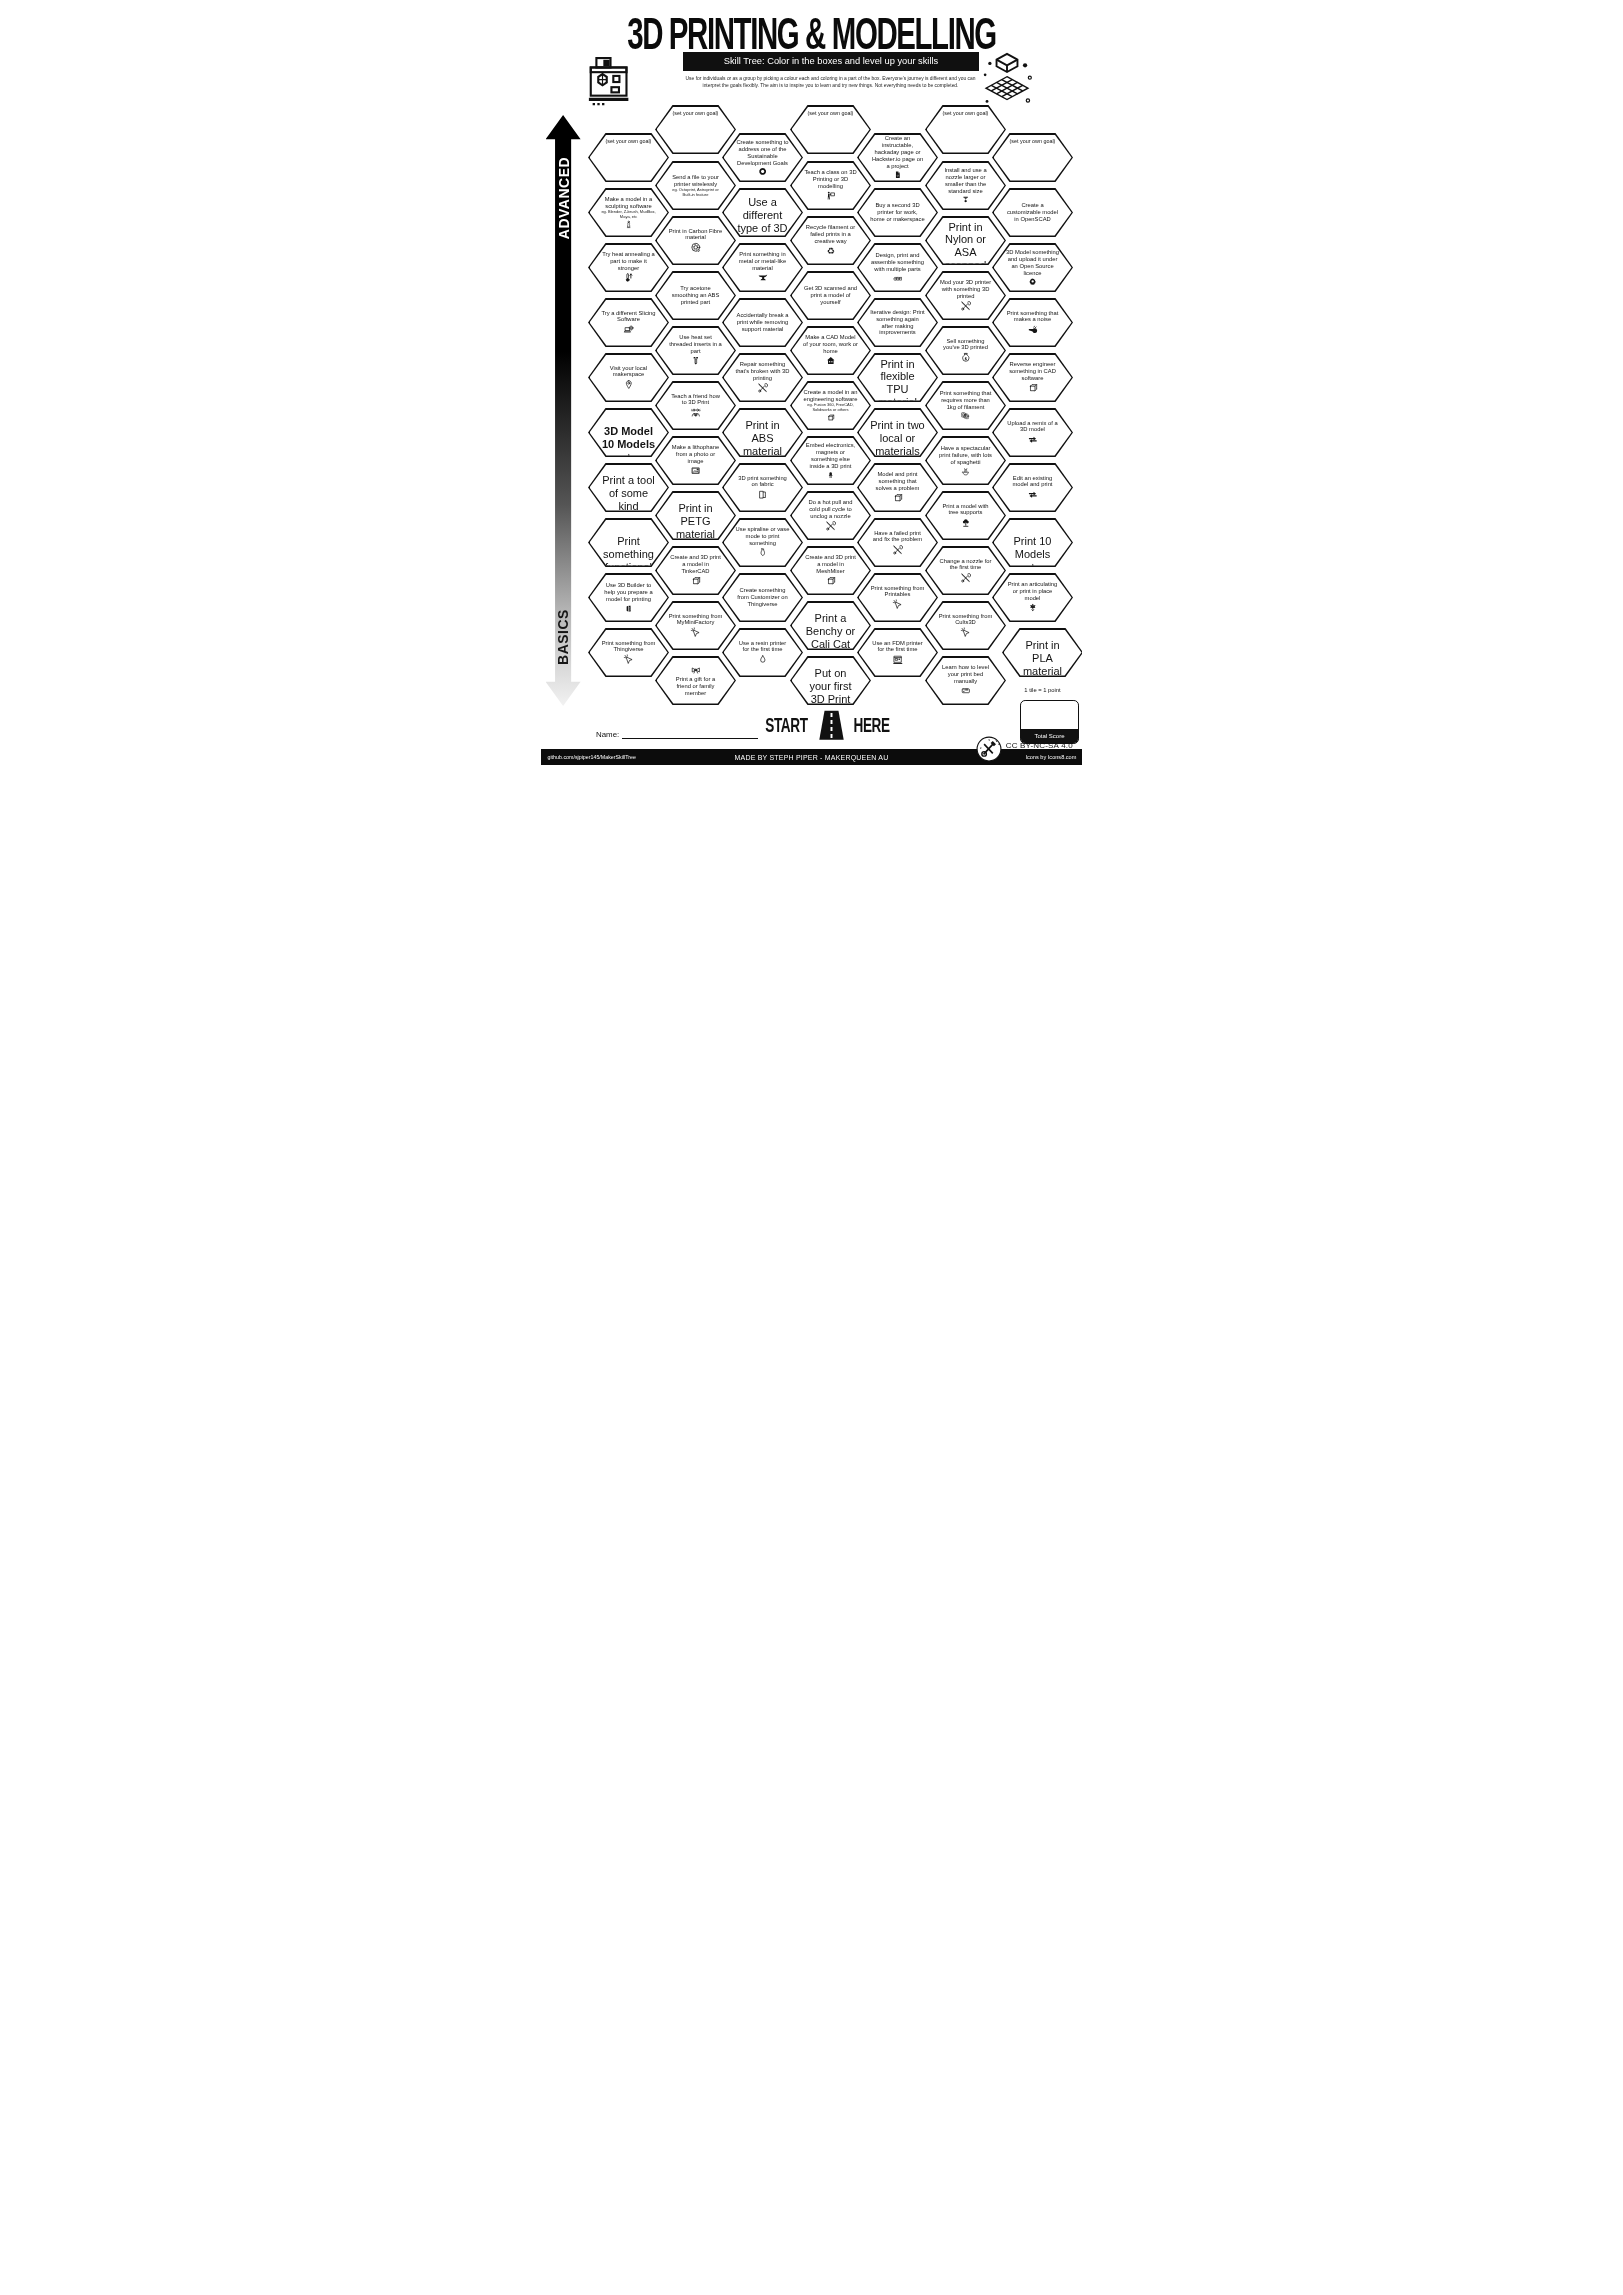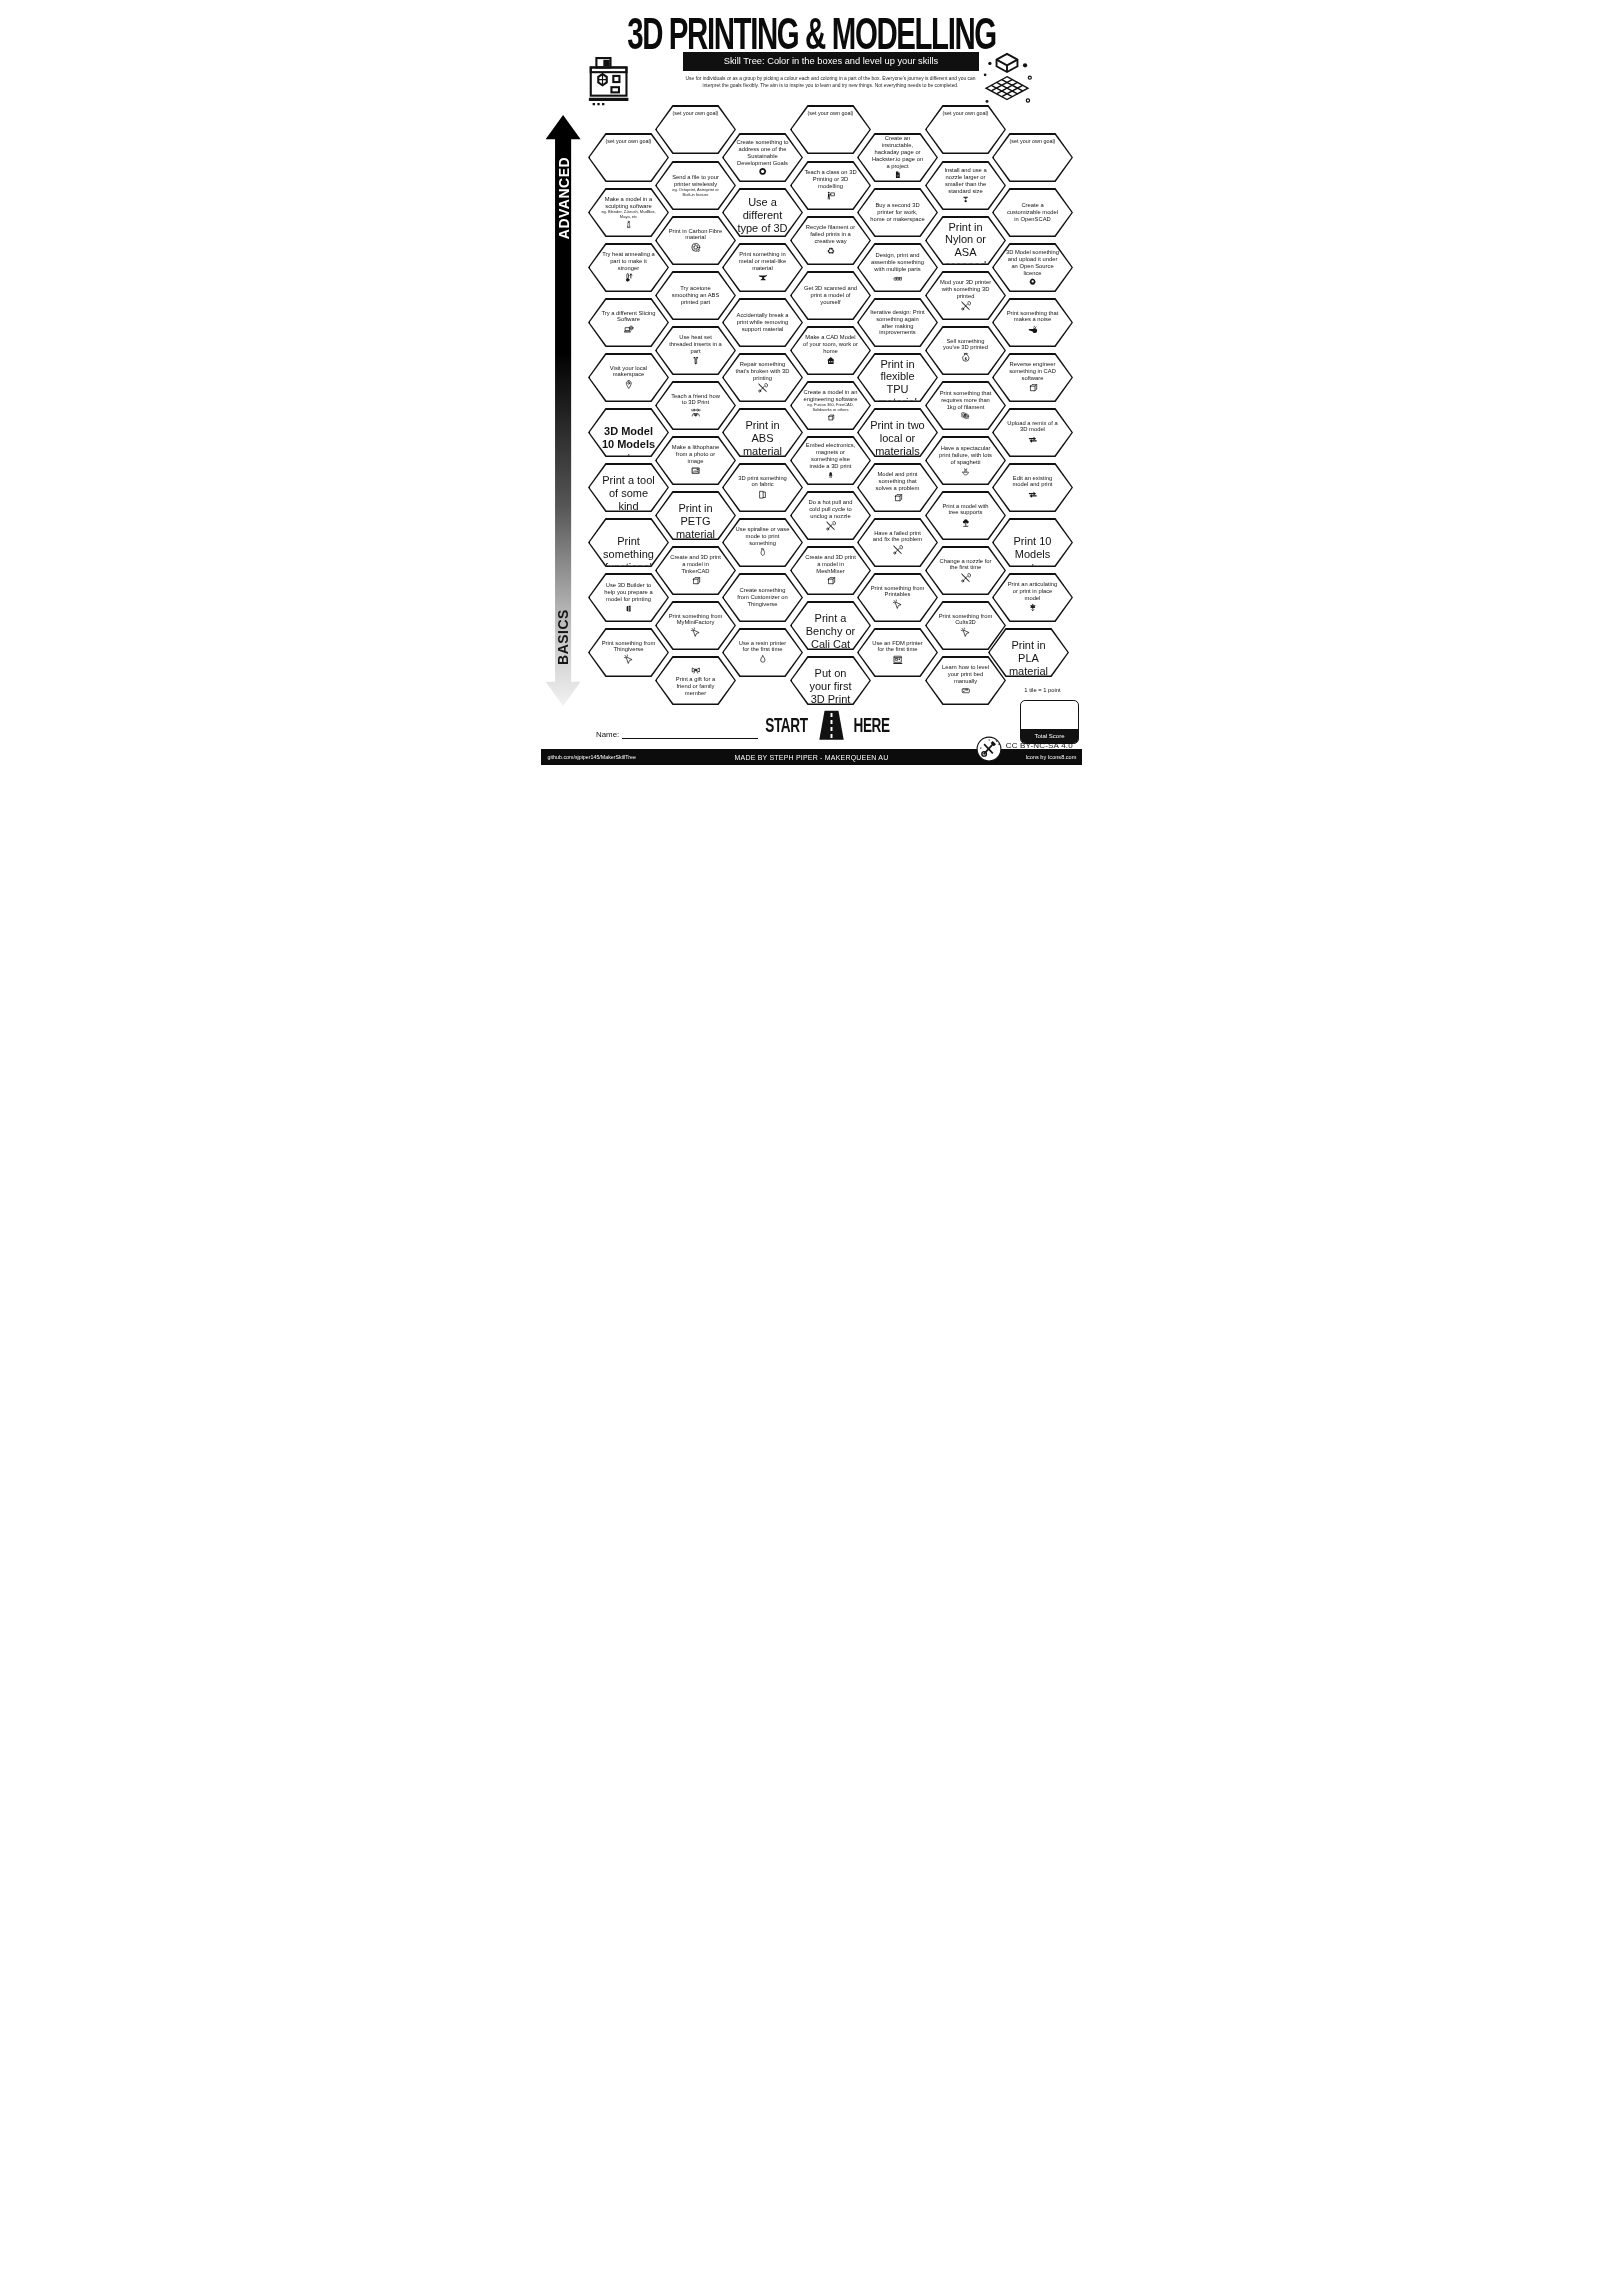--- a/index.html
+++ b/index.html
@@ -809,21 +809,21 @@
           <span class="icn"><svg viewBox="0 0 24 24" fill="none" stroke="#151515" stroke-width="1.5" stroke-linecap="round" stroke-linejoin="round">
               <g fill="#151515" stroke="none">
                 <path d="M12 3.6l2.2 2.9 3.6.4-1.9 2.5 1.3 3.1-3-.6L12 14.4 9.8 11.9l-3 .6 1.3-3.1L6.2 6.9l3.6-.4z"></path>
                 <path d="M8.4 14.6l3.6 4.8 3.6-4.8-3.6 1.6z"></path>
               </g>
               <circle cx="10.6" cy="8" r=".7" fill="#fff" stroke="none"></circle>
               <circle cx="13.4" cy="8" r=".7" fill="#fff" stroke="none"></circle>
             </svg></span>
         </div>
       </div>
-      <div class="hex" style="left: 447px; top: 628px;">
+      <div class="hex" style="left: 461px; top: 628px;">
         <div class="hex-in">
           <div class="hx-label lg">Print in PLA material</div>
           <span class="icn"><svg viewBox="0 0 24 24" fill="none" stroke="#151515" stroke-width="1.5" stroke-linecap="round" stroke-linejoin="round">
               <circle cx="12" cy="11" r="8.2"></circle>
               <circle cx="12" cy="11" r="3.6"></circle>
               <circle cx="12" cy="11" r="5.9" stroke-dasharray="1.6 4.5"></circle>
               <path d="M18.6 16.2c1.8 1.7 1.3 3.4-.9 3.4"></path>
             </svg></span>
         </div>
       </div>

